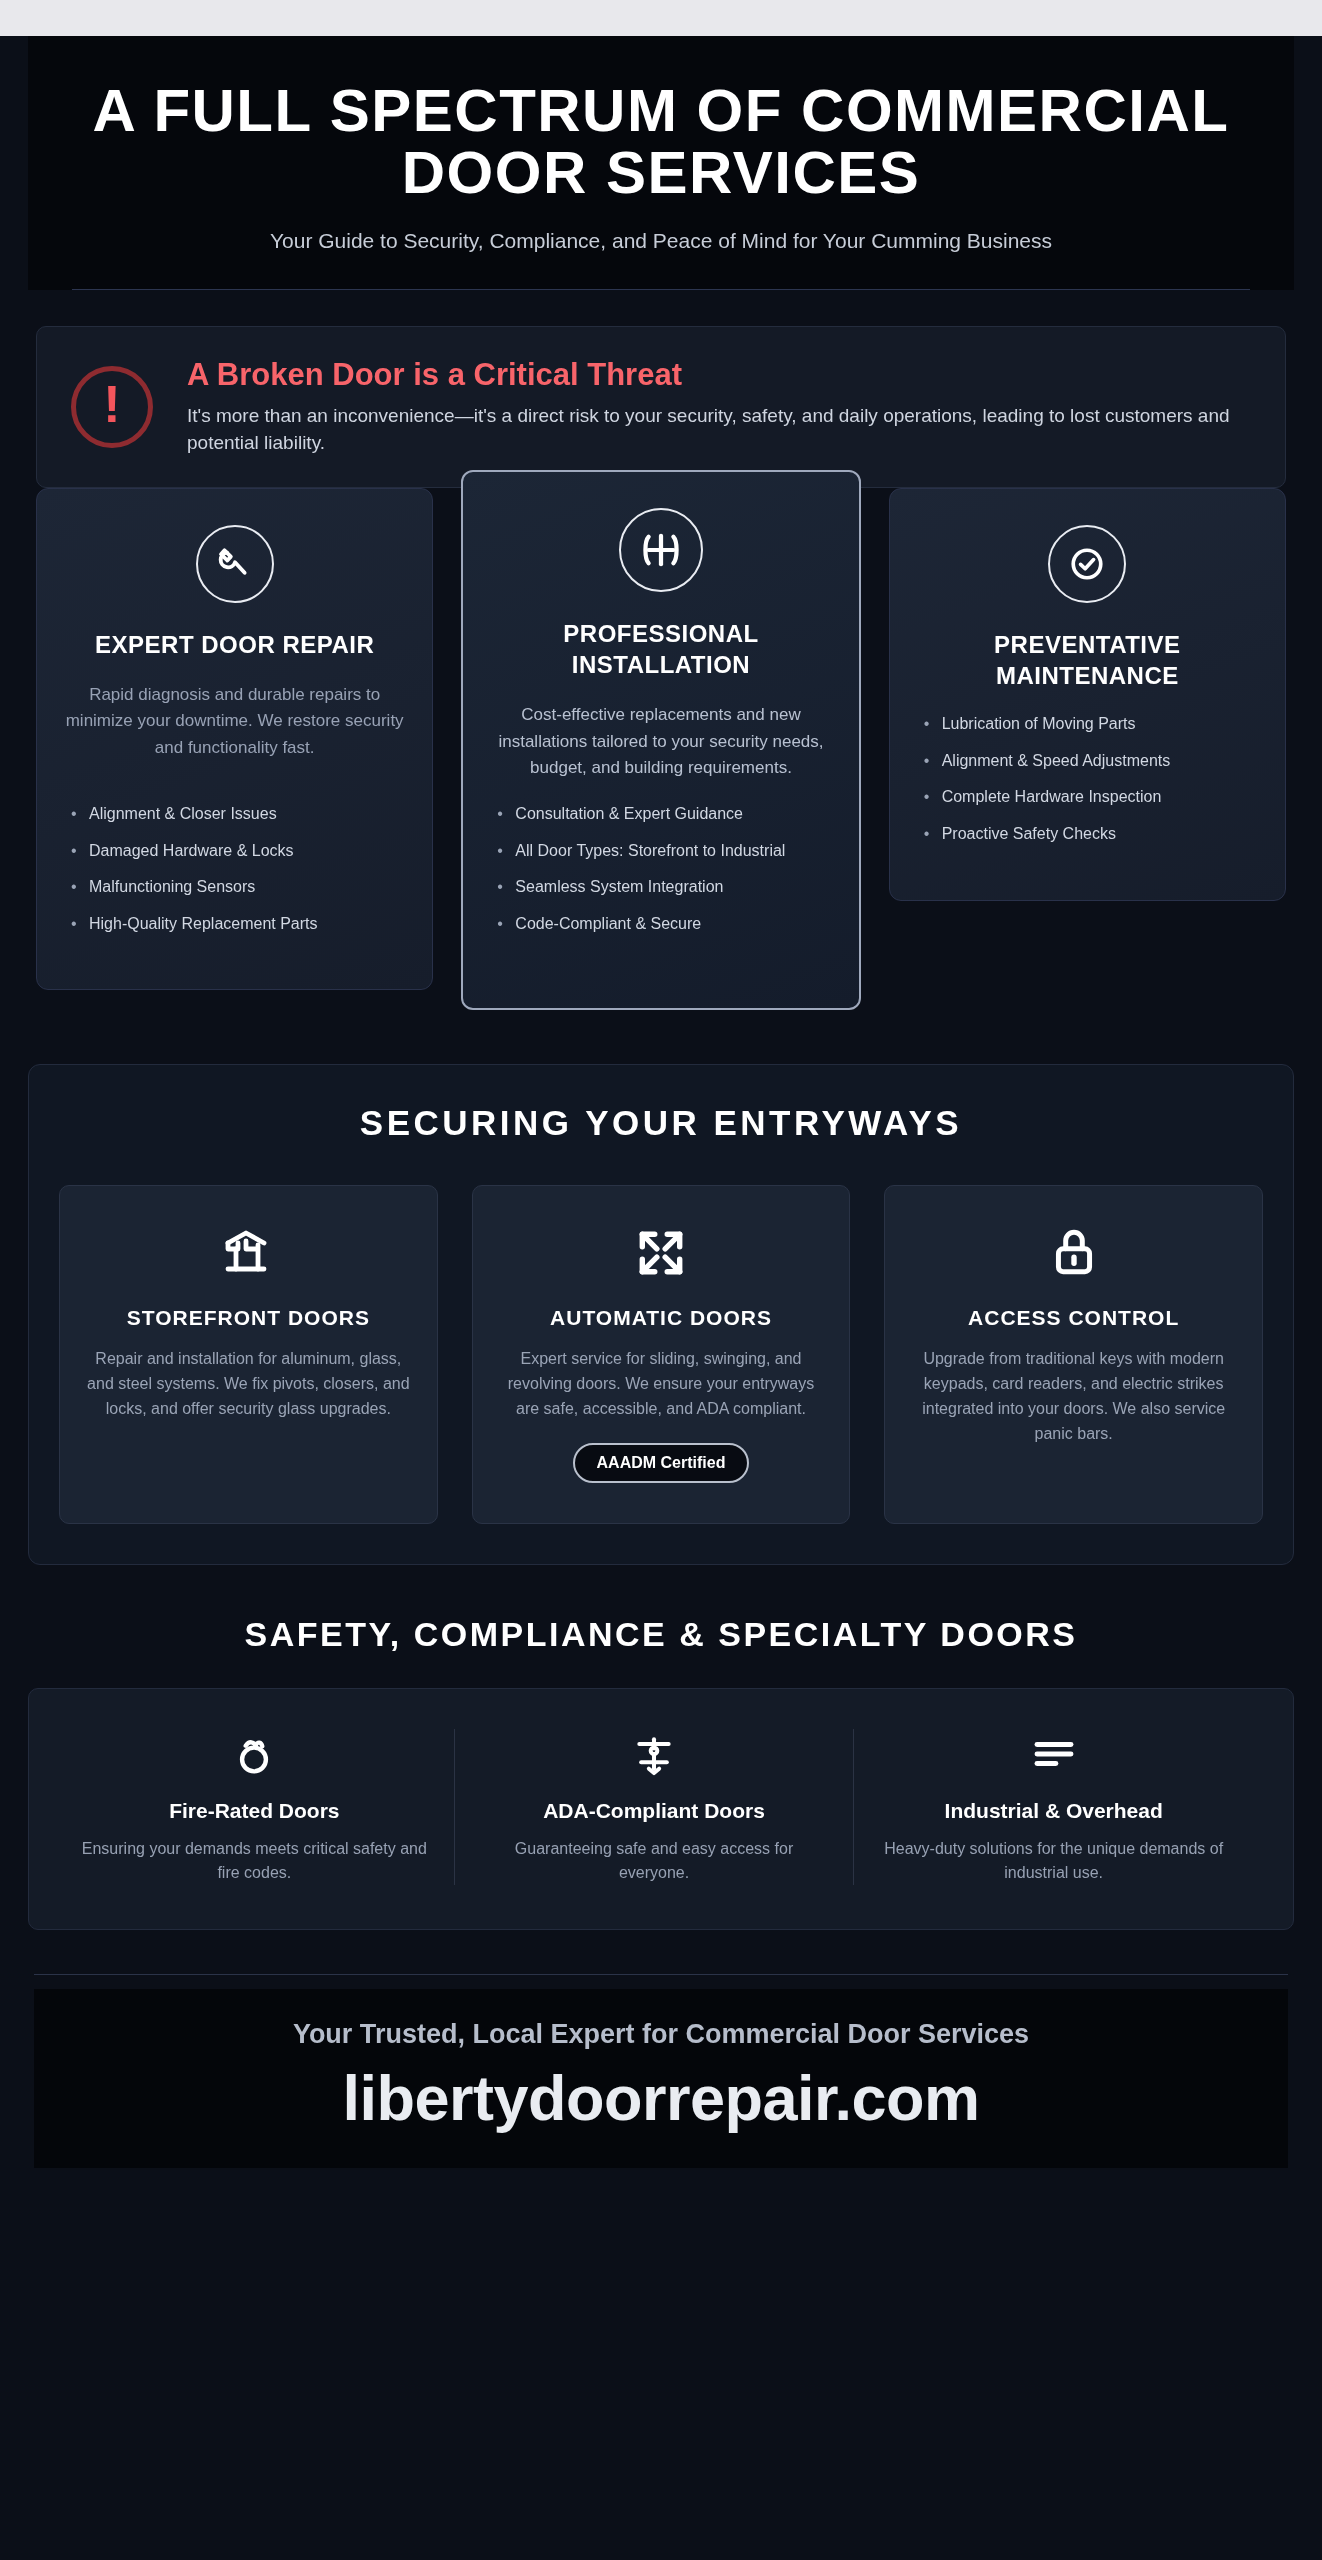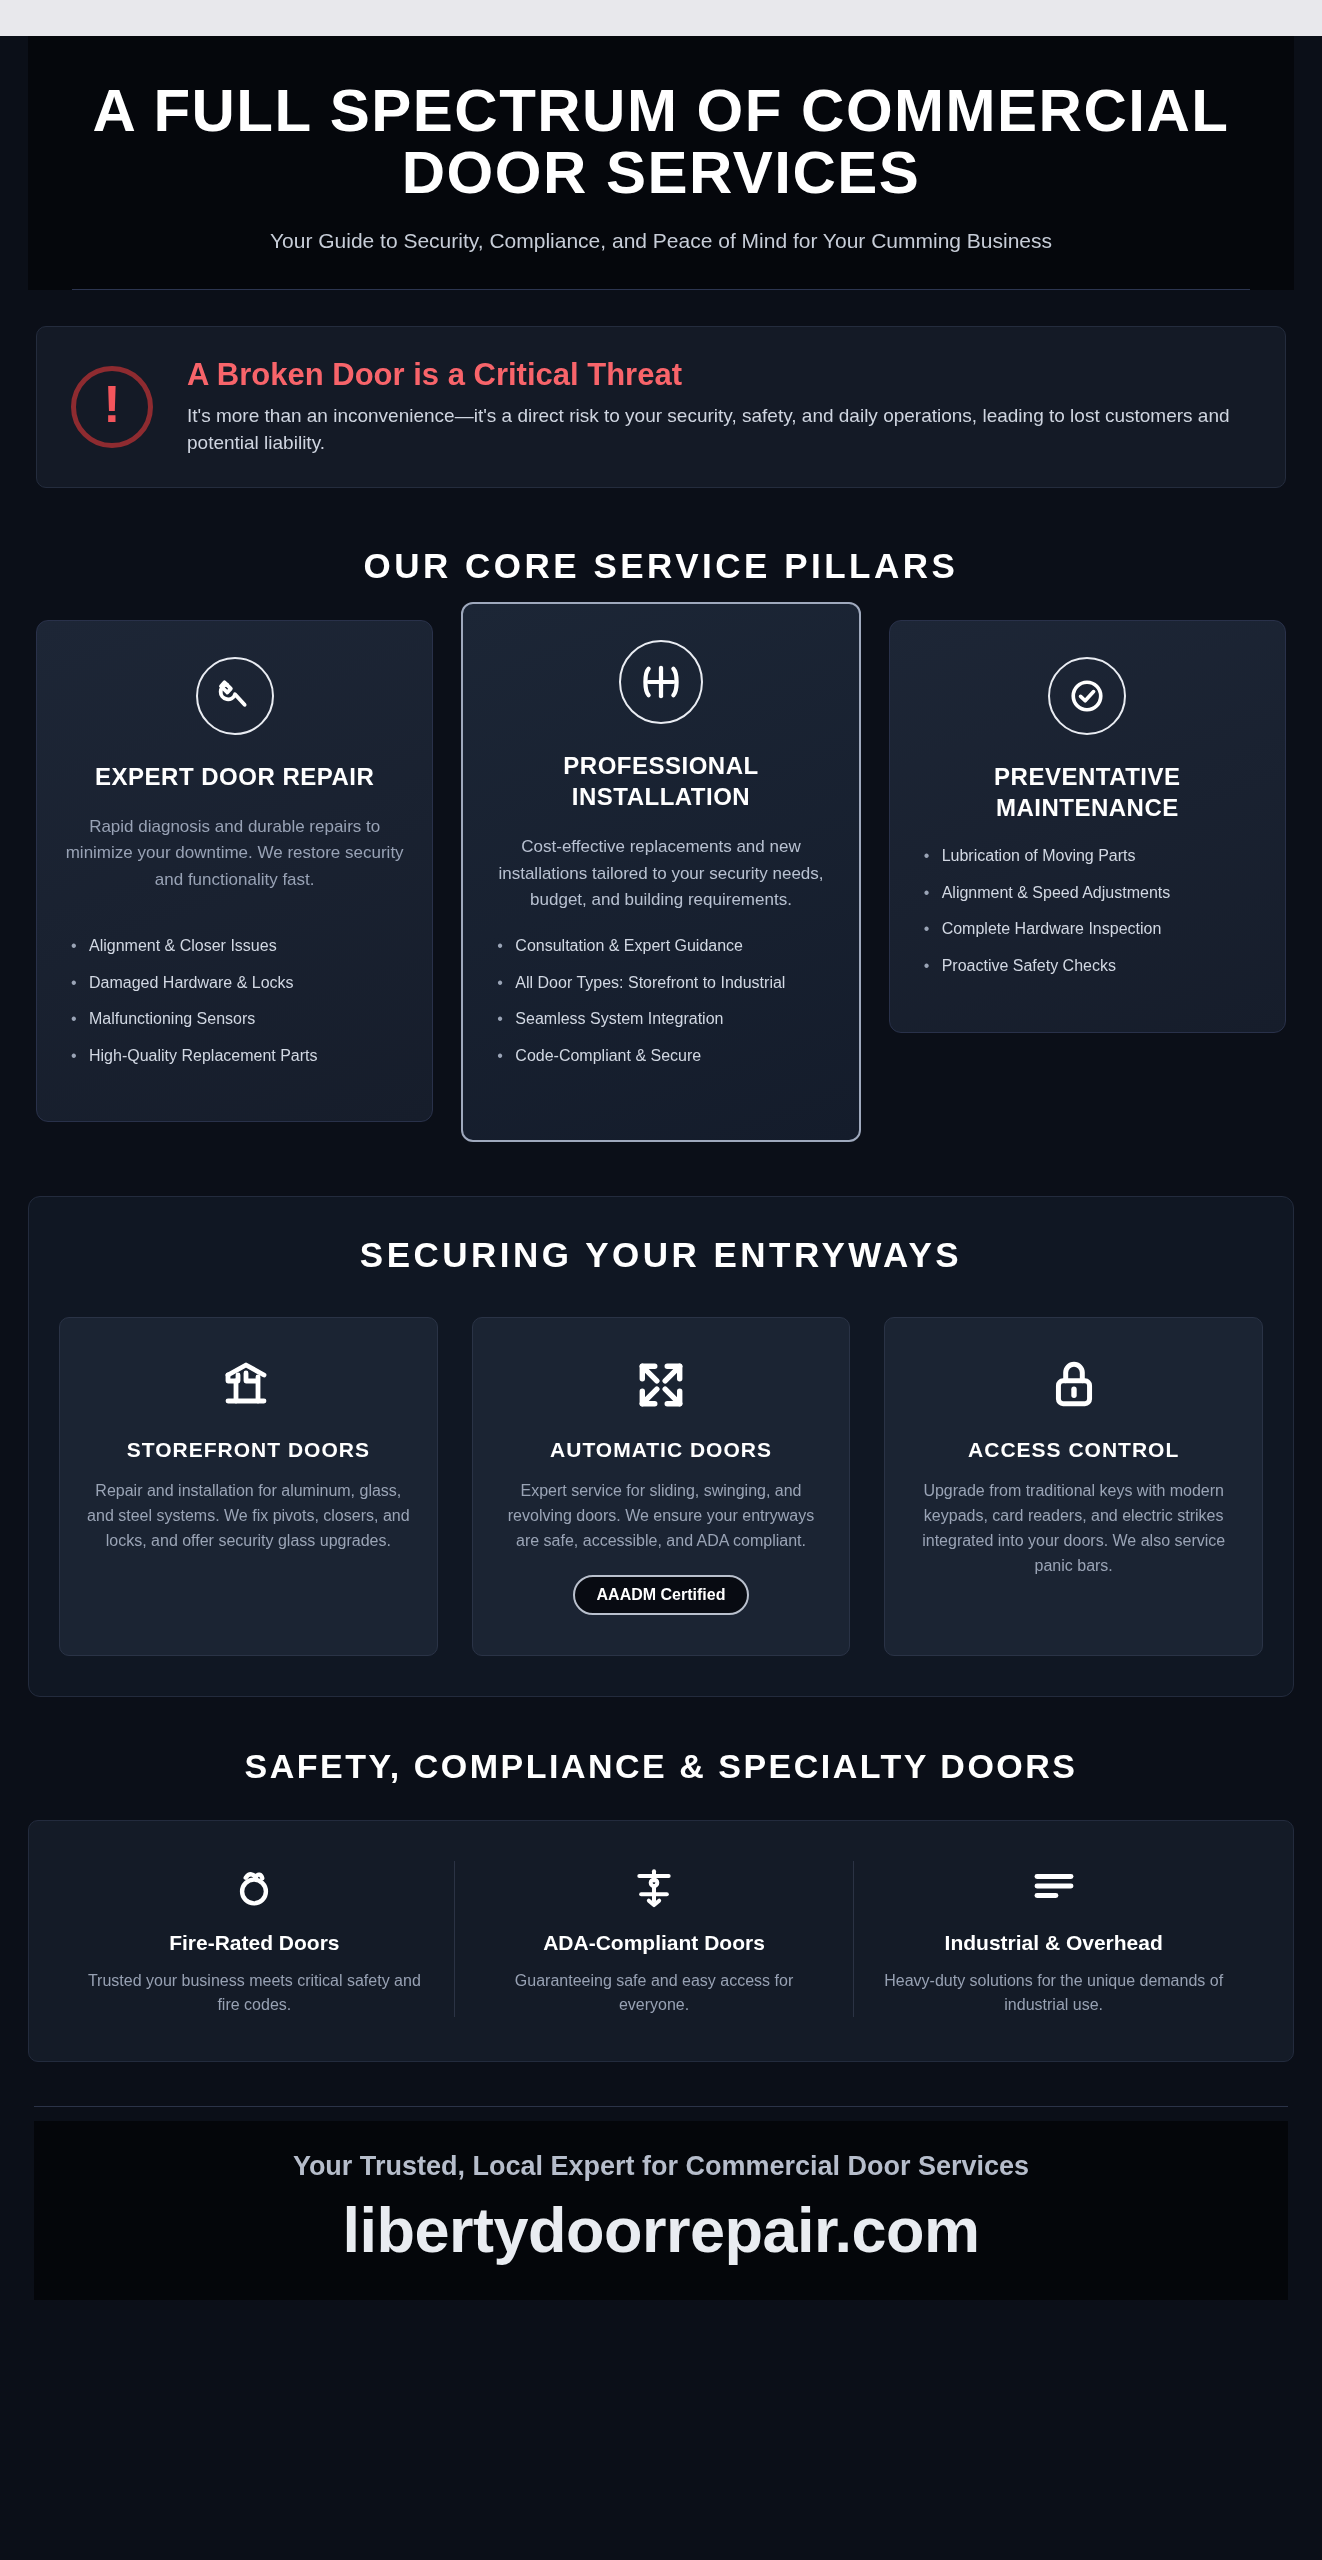--- a/index.html
+++ b/index.html
@@ -302,21 +302,20 @@
       <div class="alert-icon">
         <span class="bang">!</span>
       </div>
       <div class="alert-body">
         <div class="alert-title">A Broken Door is a Critical Threat</div>
         <div class="alert-text">It's more than an inconvenience—it's a direct risk to your security, safety, and daily operations, leading to lost customers and potential liability.</div>
       </div>
     </div>
   </div>
 
-  <div class="section-head pillars-head">OUR CORE SERVICE PILLARS</div>
 
   <div class="pillars">
 
     <div class="pillar">
       <div class="pillar-icon">
         <svg width="42" height="42" viewBox="0 0 24 24" fill="none" stroke="#ffffff" stroke-width="2.2" stroke-linecap="round" stroke-linejoin="round">
           <path d="M7.5 5.5 A4.2 4.2 0 1 0 12 11 L17.5 17"></path>
           <path d="M6 4.2 L9.6 7.8 L7.6 10 L4 6.4 Z"></path>
         </svg>
       </div>
@@ -425,21 +424,21 @@
 
     <div class="spec-item">
       <div class="spec-icon">
         <svg width="42" height="44" viewBox="0 0 22 24" fill="none" stroke="#ffffff" stroke-width="2.4" stroke-linecap="round" stroke-linejoin="round">
           <path d="M11 21.5 A6.3 6.3 0 0 0 11 8.5 A6.3 6.3 0 0 0 11 21.5 Z"></path>
           <path d="M6.5 7.5 C8.5 4.5 11 5.5 12 7.5"></path>
           <path d="M12 7.2 C13 5 15 5.5 15.5 7.8"></path>
         </svg>
       </div>
       <div class="spec-title">Fire-Rated Doors</div>
-      <div class="spec-desc">Trusted your business meets critical safety and fire codes.</div>
+      <div class="spec-desc">Ensuring your demands meets critical safety and fire codes.</div>
     </div>
 
     <div class="spec-item">
       <div class="spec-icon">
         <svg width="44" height="44" viewBox="0 0 24 24" fill="none" stroke="#ffffff" stroke-width="2.2" stroke-linecap="round" stroke-linejoin="round">
           <line x1="4" y1="6.5" x2="20" y2="6.5"></line>
           <line x1="5" y1="16.5" x2="19" y2="16.5"></line>
           <circle cx="12" cy="10.2" r="1.8"></circle>
           <path d="M12 12 L12 20"></path>
           <path d="M9.2 20 L12 22.4 L14.8 20"></path>

